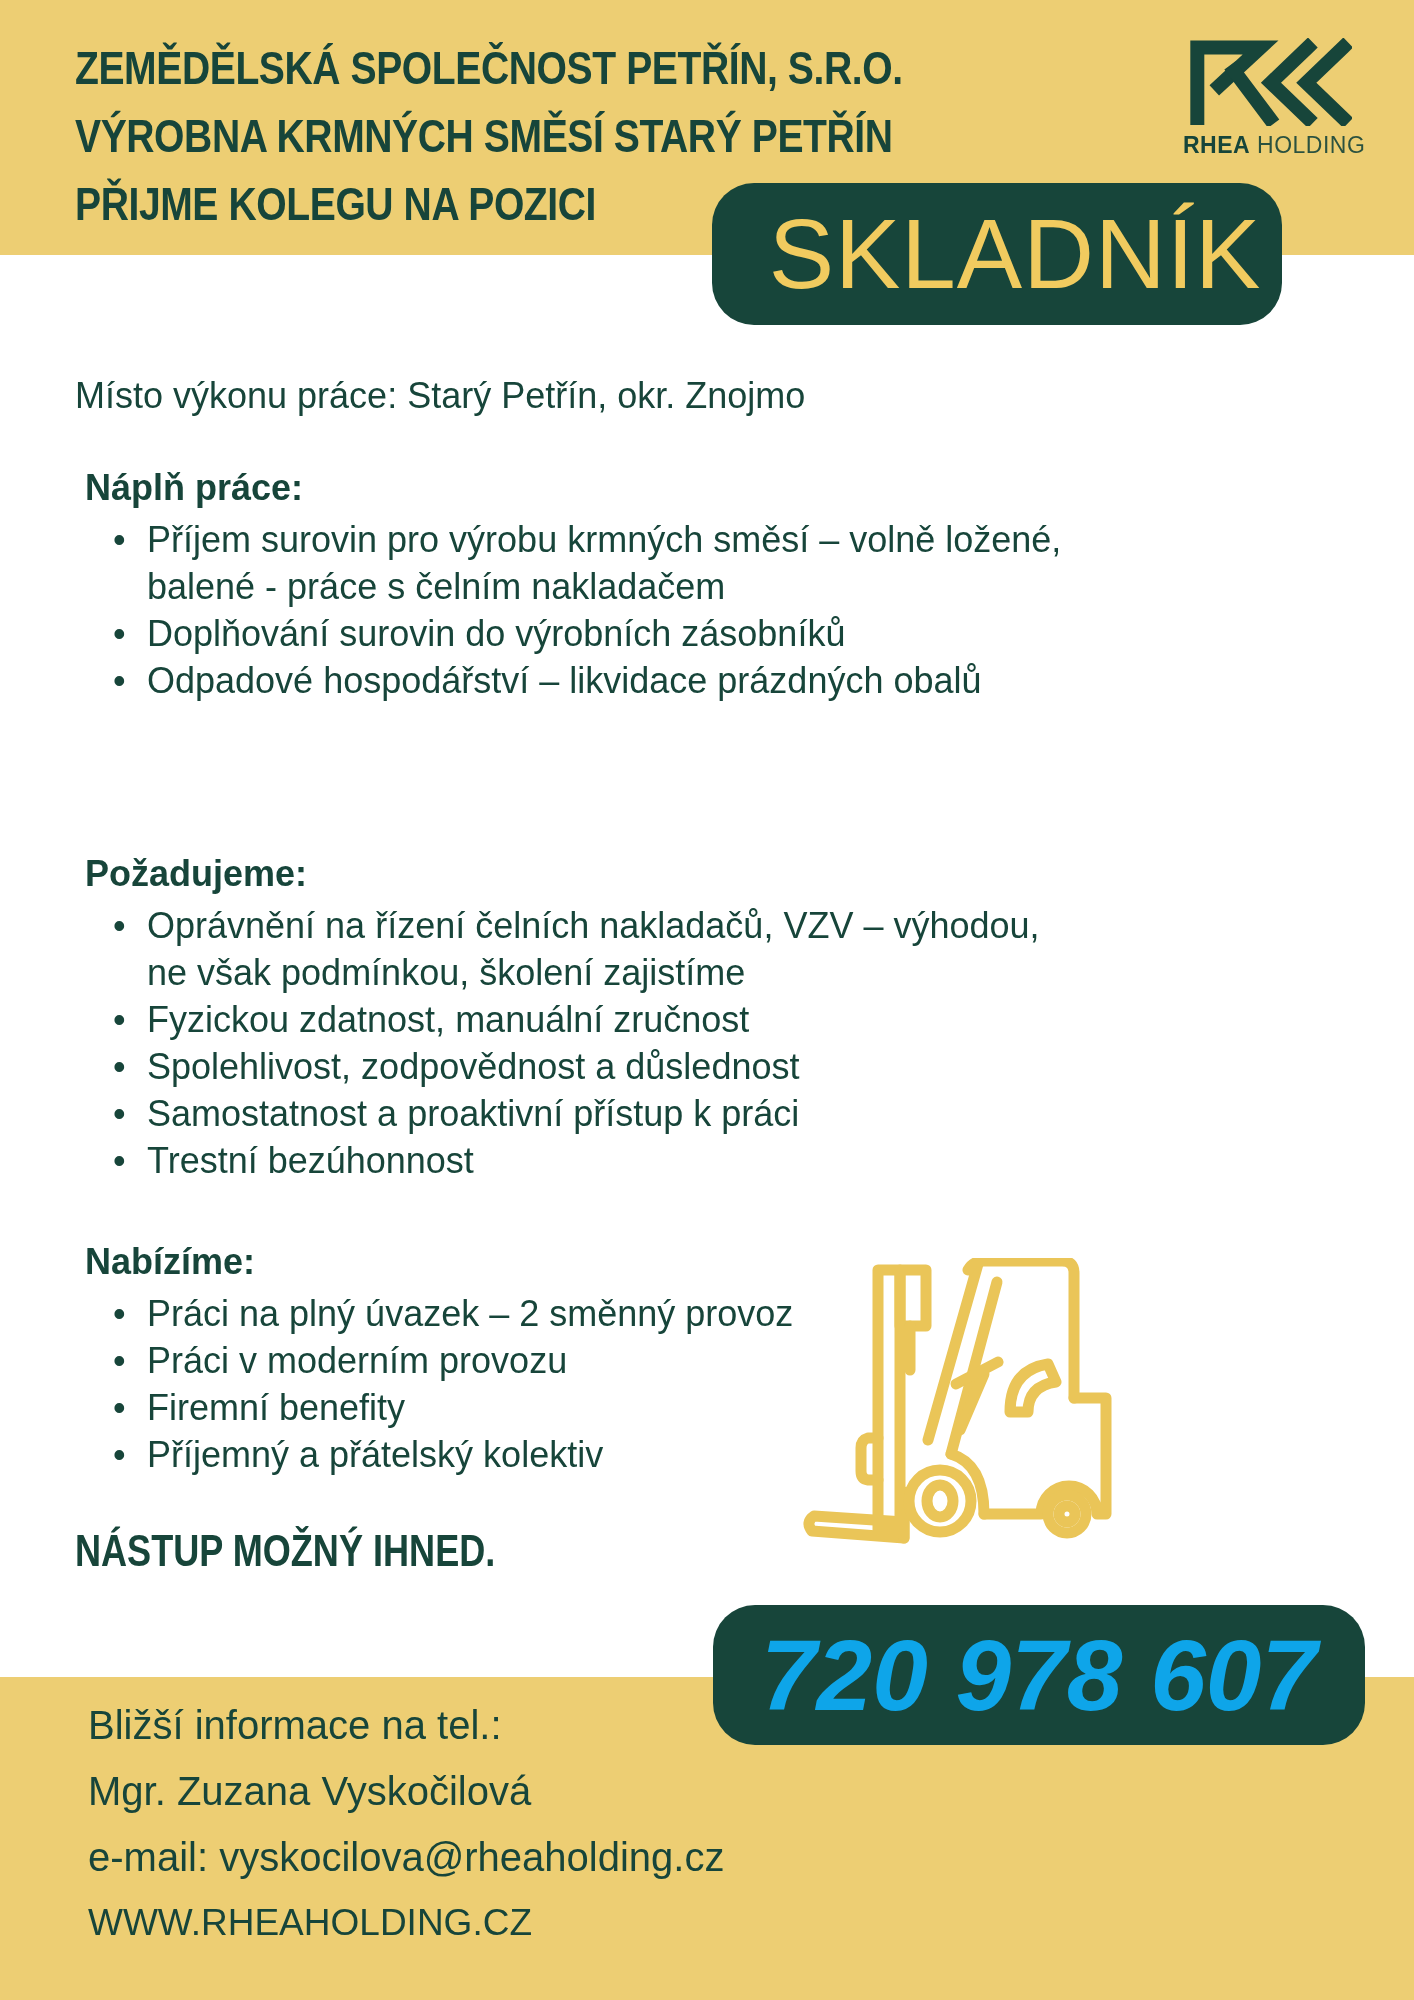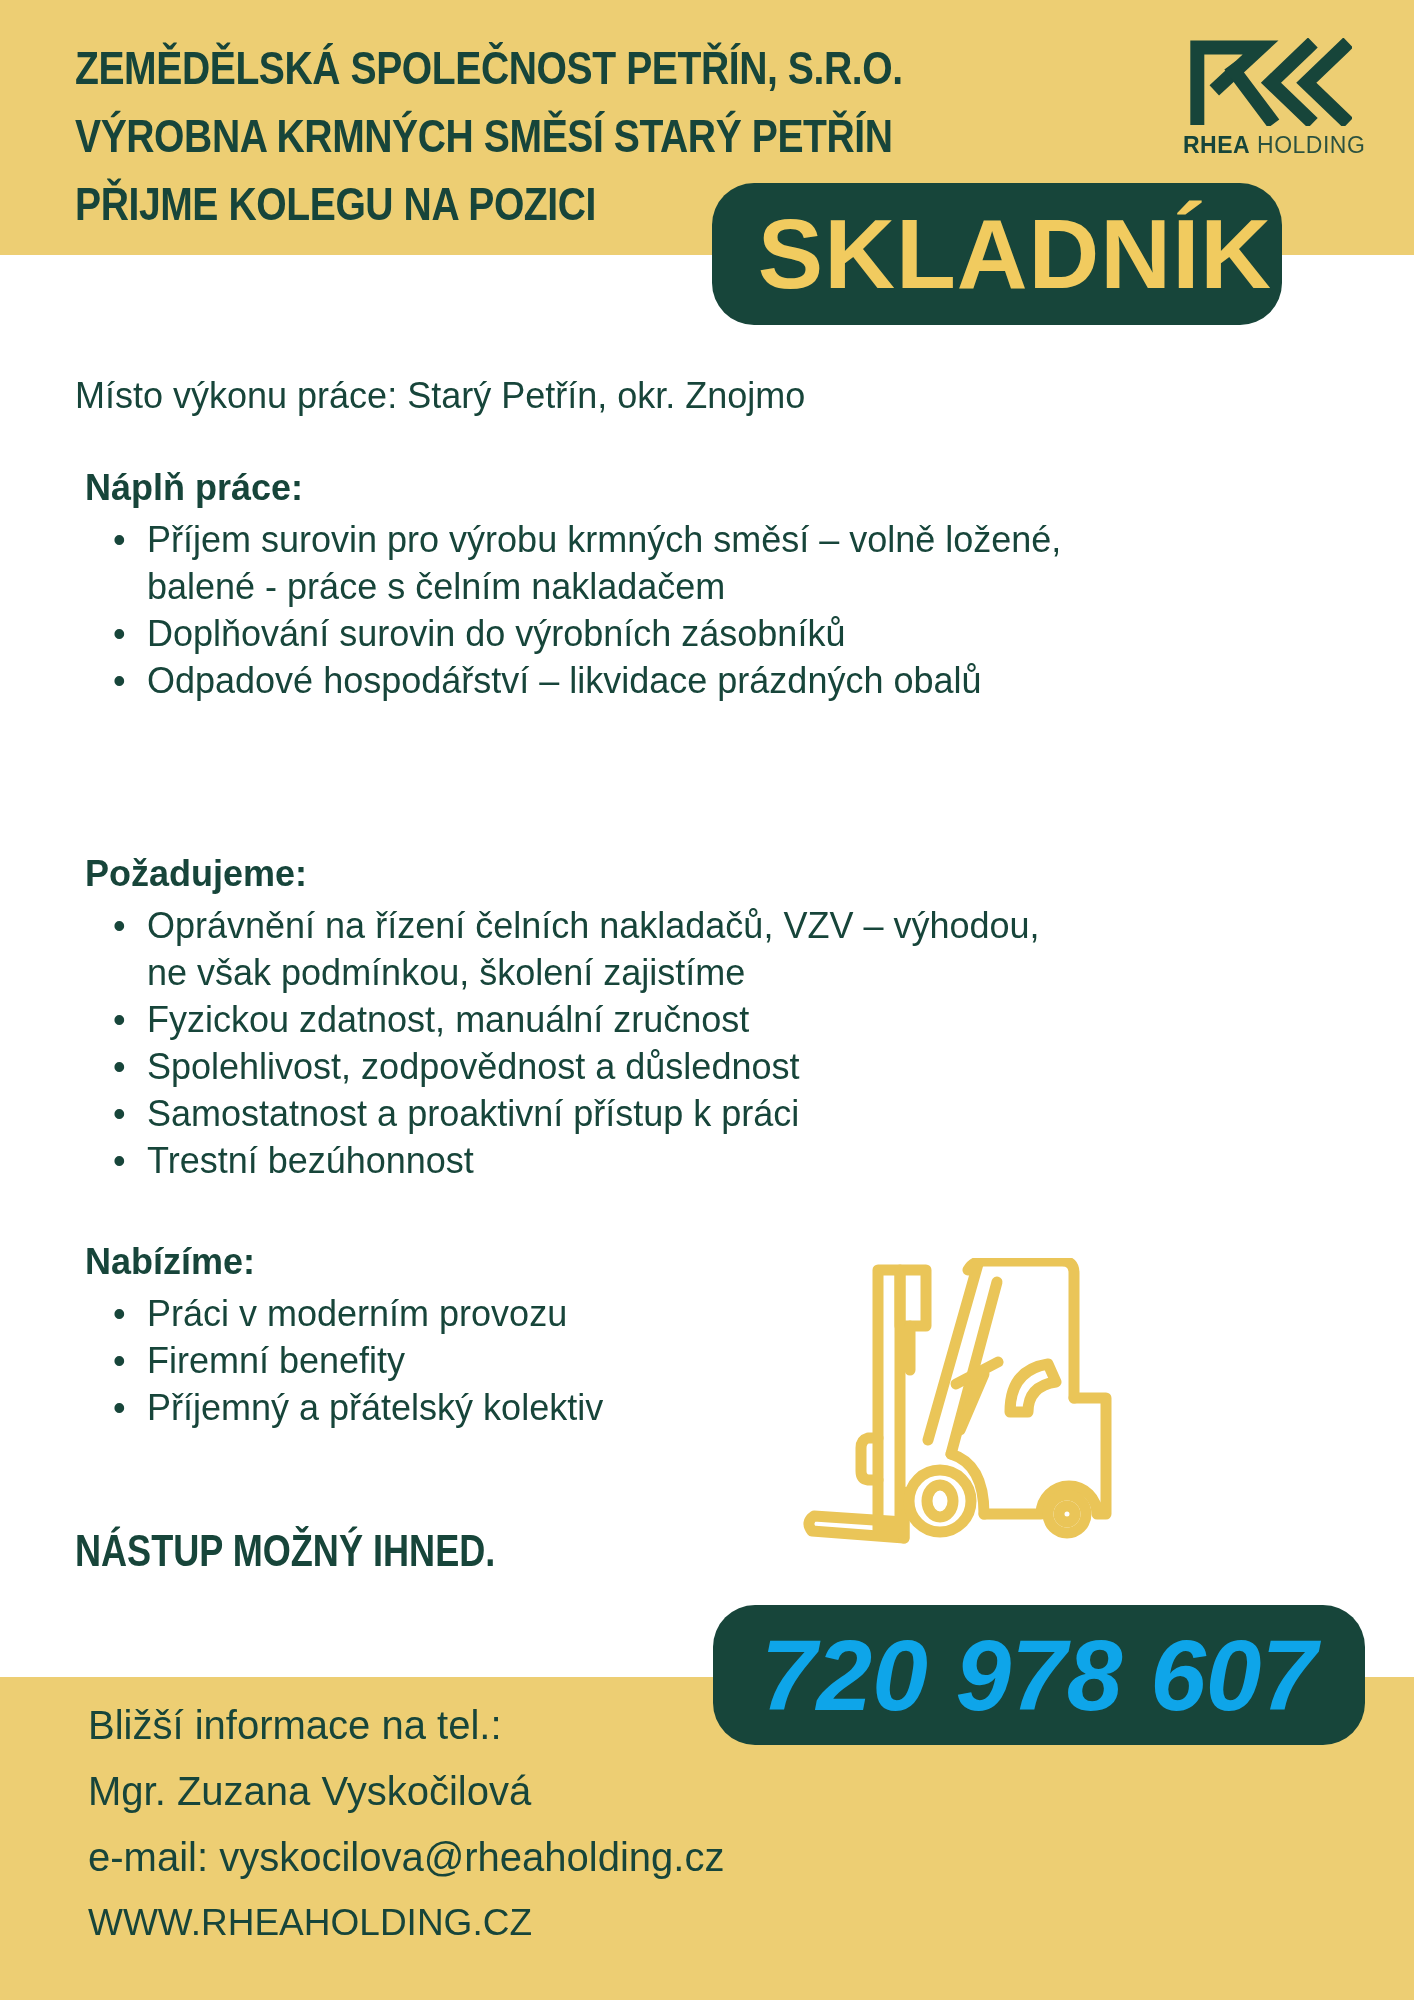--- a/index.html
+++ b/index.html
@@ -20,21 +20,21 @@
   .logo{position:absolute;left:1183px;top:38px;width:172px;text-align:center;}
   .logo svg{display:block;margin:0 auto;}
   .logo-text{margin-top:6px;font-size:23px;letter-spacing:0.5px;white-space:nowrap;color:#17453A;}
   .logo-text .b{font-weight:700;margin-top:24px;}
   .logo-text .l{font-weight:400;opacity:0.9;}
   
   .skladnik{
     position:absolute;left:712px;top:183px;width:570px;height:142px;background:#17453A;border-radius:42px;
     display:flex;align-items:center;justify-content:center;
   }
-  .skladnik span{font-size:98px;font-weight:700;letter-spacing:1px;color:#F1CB5F;white-space:nowrap;margin-left:36px;}
+  .skladnik span{font-size:98px;font-weight:400;letter-spacing:1px;color:#F1CB5F;white-space:nowrap;margin-left:36px;}
   
   .location{position:absolute;left:75px;top:374px;font-size:36px;line-height:44px;color:#17453A;}
   .sec{position:absolute;left:75px;width:1250px;margin-left:10px;}
   .sec-title{margin:0 0 6px 0;font-size:36px;font-weight:700;line-height:44px;color:#17453A;}
   .bullets{margin:0;padding:0;list-style:none;}
   .bullet{
     position:relative;padding-left:62px;font-size:36px;line-height:47px;
     white-space:pre-line;color:#17453A;
   }
   .bullet::before{content:"\2022";position:absolute;left:28px;top:0;line-height:47px;}
@@ -107,20 +107,21 @@
         <li class="bullet"><span class="btxt">Fyzickou zdatnost, manuální zručnost</span></li>
         <li class="bullet"><span class="btxt">Spolehlivost, zodpovědnost a důslednost</span></li>
         <li class="bullet"><span class="btxt">Samostatnost a proaktivní přístup k práci</span></li>
         <li class="bullet"><span class="btxt">Trestní bezúhonnost</span></li>
       </ul>
   </section>
 
   <section class="sec" style="top:1240px">
     <h2 class="sec-title">Nabízíme:</h2>
     <ul class="bullets">
+        <li class="bullet"><span class="btxt">Práci na plný úvazek – 2 směnný provoz</span></li>
         <li class="bullet"><span class="btxt">Práci v moderním provozu</span></li>
         <li class="bullet"><span class="btxt">Firemní benefity</span></li>
         <li class="bullet"><span class="btxt">Příjemný a přátelský kolektiv</span></li>
       </ul>
   </section>
 
   <div class="start-note">NÁSTUP MOŽNÝ IHNED.</div>
 
   <svg class="forklift" width="320" height="290" viewBox="0 0 320 290">
     <g fill="none" stroke="#EAC558" stroke-width="11" stroke-linecap="round" stroke-linejoin="round">

